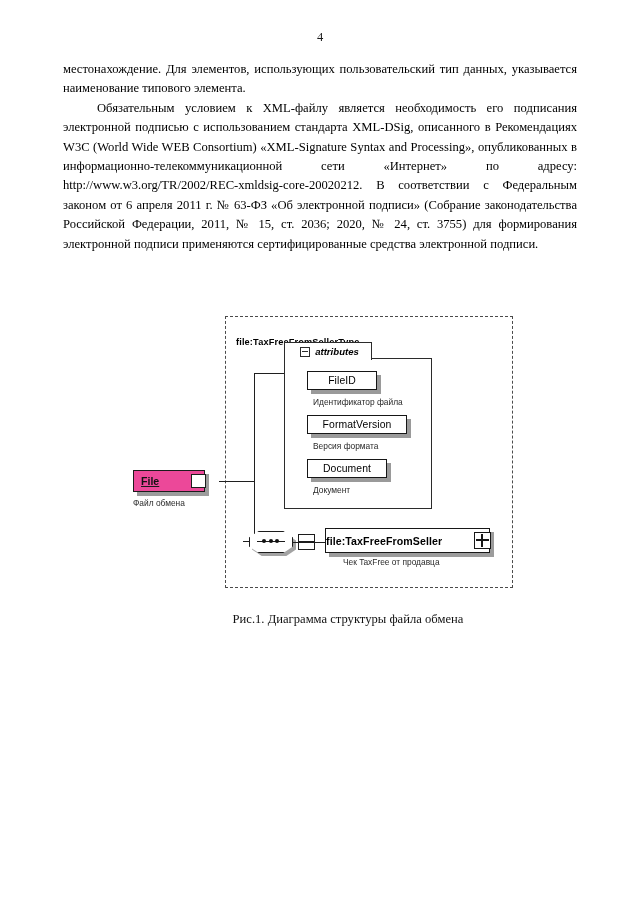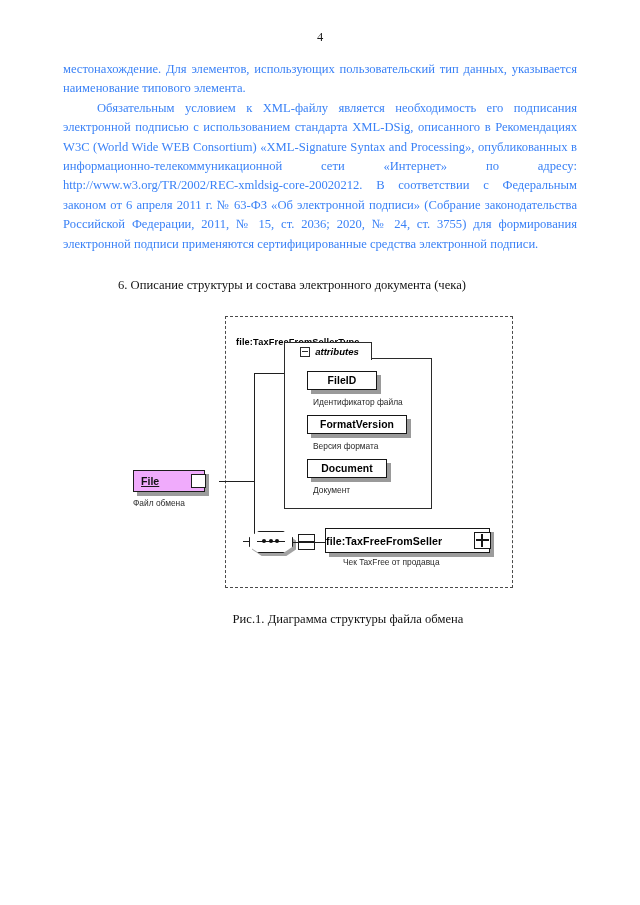--- a/index.html
+++ b/index.html
@@ -39,21 +39,21 @@
   
   .text-block {
     position: absolute;
     left: 63px;
     top: 60px;
     width: 514px;
     font-size: 12.6px;
     line-height: 19.4px;
     text-align: justify;
     text-justify: inter-word;
-    color: #3b82f6;
+    color: #000000;
   }
   .text-block p {
     margin: 0;
     text-align: justify;
     text-align-last: left;
   }
   .text-block p.indent {
     text-indent: 34px;
   }
   .para-last {
@@ -202,21 +202,21 @@
     height: 19px;
     border: 1.6px solid #161616;
     background: #ffffff;
     box-sizing: border-box;
     display: flex;
     align-items: center;
     justify-content: center;
   }
   .attr-node .box span {
     font-size: 10.4px;
-    font-weight: bold;
+    font-weight: normal;
     color: #000;
     white-space: nowrap;
     letter-spacing: 0.1px;
   }
   .node-caption {
     position: absolute;
     font-size: 8.4px;
     color: #2a2a2a;
     white-space: nowrap;
     font-family: "Liberation Sans", sans-serif;
@@ -234,21 +234,21 @@
     position: absolute;
     left: 4px; top: 4px;
     width: 72px; height: 22px;
     background: #9c9c9c;
   }
   .file-node .box {
     position: absolute;
     left: 0; top: 0;
     width: 72px; height: 22px;
     border: 1.4px solid #1c1c1c;
-    background: #f0abfc;
+    background: #ec4899;
     box-sizing: border-box;
     display: flex;
     align-items: center;
     text-decoration: underline;
   }
   .file-node .box span {
     font-size: 10.6px;
     font-weight: bold;
     color: #111;
     margin-left: 7px;
@@ -399,21 +399,20 @@
 
 <div class="page">
 
   <div class="page-number">4</div>
 
   <div class="text-block">
     <p class="para-last">местонахождение. Для элементов, использующих пользовательский тип данных, указывается наименование типового элемента.</p>
     <p class="indent para-last">Обязательным условием к XML-файлу является необходимость его подписания электронной подписью с использованием стандарта XML-DSig, описанного в Рекомендациях W3C (World Wide WEB Consortium) «XML-Signature Syntax and Processing», опубликованных в информационно-телекоммуникационной сети «Интернет» по адресу: http://www.w3.org/TR/2002/REC-xmldsig-core-20020212. В соответствии с Федеральным законом от 6 апреля 2011 г. № 63-ФЗ «Об электронной подписи» (Собрание законодательства Российской Федерации, 2011, № 15, ст. 2036; 2020, № 24, ст. 3755) для формирования электронной подписи применяются сертифицированные средства электронной подписи.</p>
   </div>
 
-  <div class="section-heading">6. Описание структуры и состава электронного документа (чека)</div>
 
   <div class="diagram">
 
     <div class="outer-dashed"></div>
 
     <div class="type-title">file:TaxFreeFromSellerType</div>
 
     <div class="file-node">
       <div class="shadow"></div>
       <div class="box">

